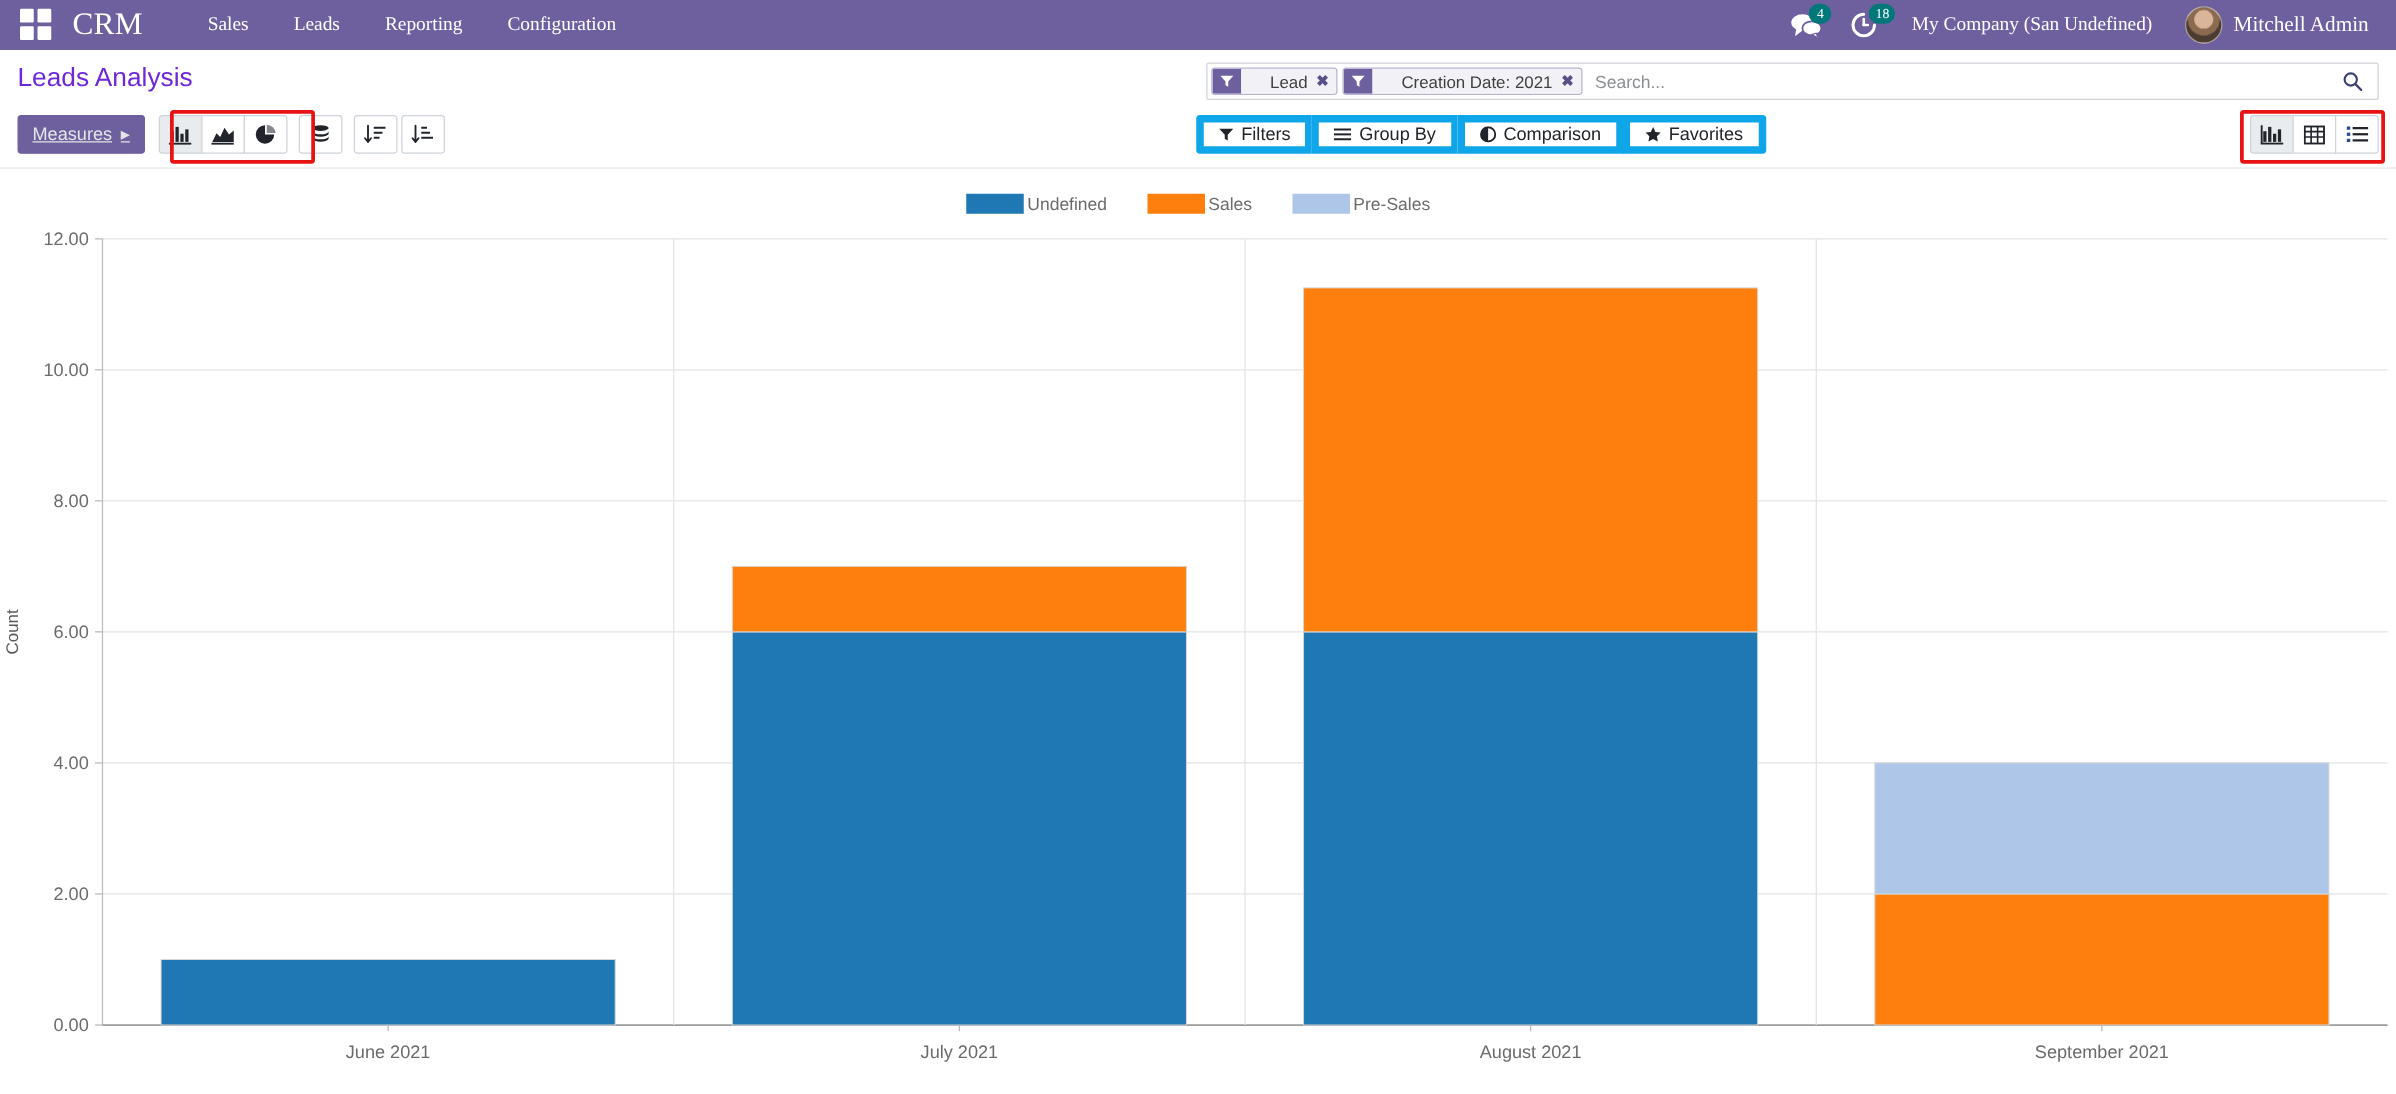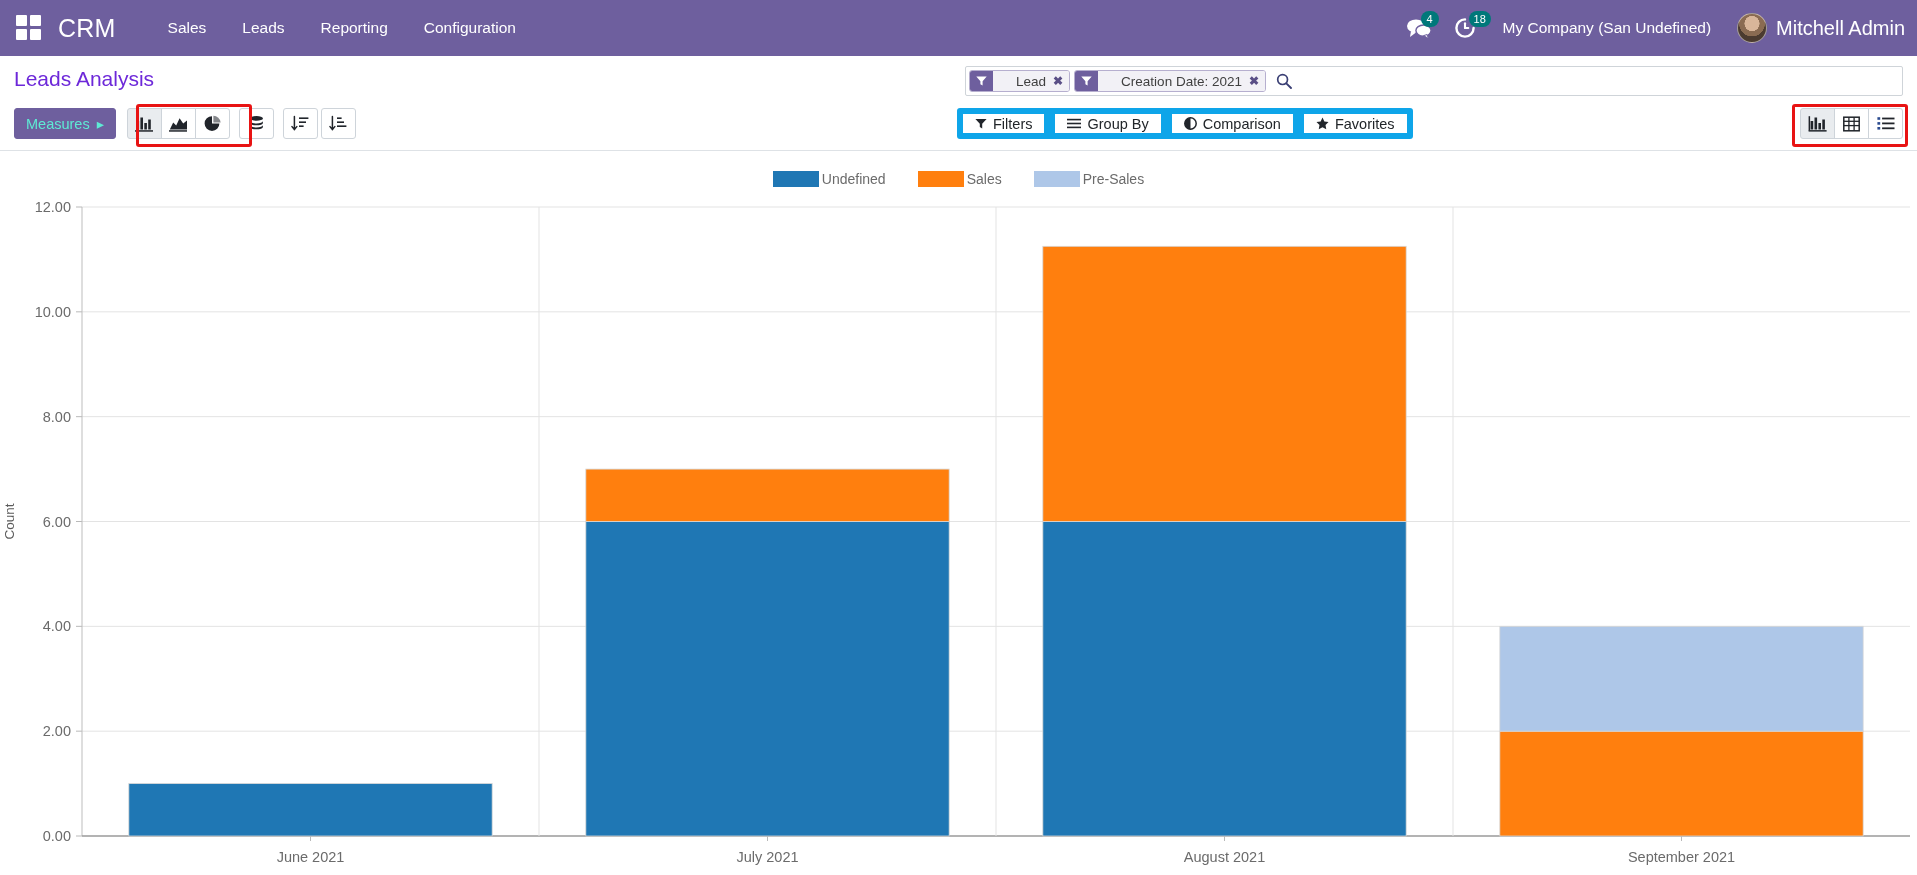--- a/index.html
+++ b/index.html
@@ -7,27 +7,28 @@
     margin: 0; padding: 0;
     width: 1917px; height: 875px;
     overflow: hidden;
     background: #ffffff;
     font-family: "Liberation Sans", sans-serif;
     -webkit-font-smoothing: antialiased;
   }
 
   
   .navbar {
-    height: 56px;
+    height: 40px;
     background: #6e5f9e;
     display: flex;
     align-items: center;
-    padding: 0 6px 0 10px;
+    padding: 0 16px 0 10px;
     color: #ffffff;
     position: relative;
+    font-family: Liberation Serif, serif;
   }
   .apps-grid {
     width: 26px; height: 26px;
     display: grid;
     grid-template-columns: 11px 11px;
     grid-template-rows: 11px 11px;
     gap: 3px;
     margin-right: 16px;
     margin-left: 6px;
     cursor: pointer;
@@ -91,21 +92,21 @@
     cursor: pointer;
   }
   .avatar {
     width: 30px; height: 30px;
     border-radius: 50%;
     background: radial-gradient(circle at 50% 34%, #d9b69a 0 32%, #8a6b52 33% 55%, #4b3b30 56% 100%);
     border: 1px solid rgba(255,255,255,.5);
     overflow: hidden;
     flex: none;
   }
-  .user-name { font-size: 20px; white-space: nowrap; }
+  .user-name { font-size: 17px; white-space: nowrap; }
 
   
   .control-panel {
     background: #ffffff;
     border-bottom: 1px solid #dee2e6;
     padding: 0;
   }
   .cp-row-1 {
     display: flex;
     align-items: flex-start;
@@ -192,32 +193,33 @@
 
   .cp-row-2 {
     display: flex;
     align-items: center;
     padding: 6px 14px 9px 14px;
     position: relative;
     height: 50px;
   }
   .measures-btn {
     background: #6e5f9e;
-    color: #5eead4;
+    color: #e5e5e5;
     border: 1px solid #6e5f9e;
     border-radius: 3px;
     font-size: 14.5px;
     height: 31px;
     padding: 0 11px;
     display: flex;
     align-items: center;
     gap: 7px;
     cursor: pointer;
     font-family: "Liberation Sans", sans-serif;
     white-space: nowrap;
+    text-decoration: underline;
   }
   .btn-group {
     display: flex;
     margin-left: 11px;
   }
   .btn-group.sep { margin-left: 9px; }
   .icon-btn {
     width: 35px; height: 31px;
     border: 1px solid #ced4da;
     background: #fff;
@@ -373,20 +375,21 @@
       <div class="facet">
         <span class="facet-icon">
           <svg width="11" height="10" viewBox="0 0 11 10">
               <path d="M0.3 0.6 H10.7 L6.6 5.2 V9.4 L4.4 8.2 V5.2 Z" fill="#ffffff"></path>
             </svg>
         </span>
         <span class="facet-label">Creation Date: 2021</span>
         <span class="facet-x">✖</span>
       </div>
 
+      <input class="search-input" type="text" placeholder="Search..." style="">
 
       <span class="search-mag">
         <svg width="16" height="16" viewBox="0 0 16 16">
           <circle cx="6.6" cy="6.6" r="4.9" fill="none" stroke="#3a3f74" stroke-width="1.7"></circle>
           <line x1="10.3" y1="10.3" x2="15" y2="15" stroke="#3a3f74" stroke-width="1.9" stroke-linecap="round"></line>
         </svg>
       </span>
     </div>
   </div>
 

